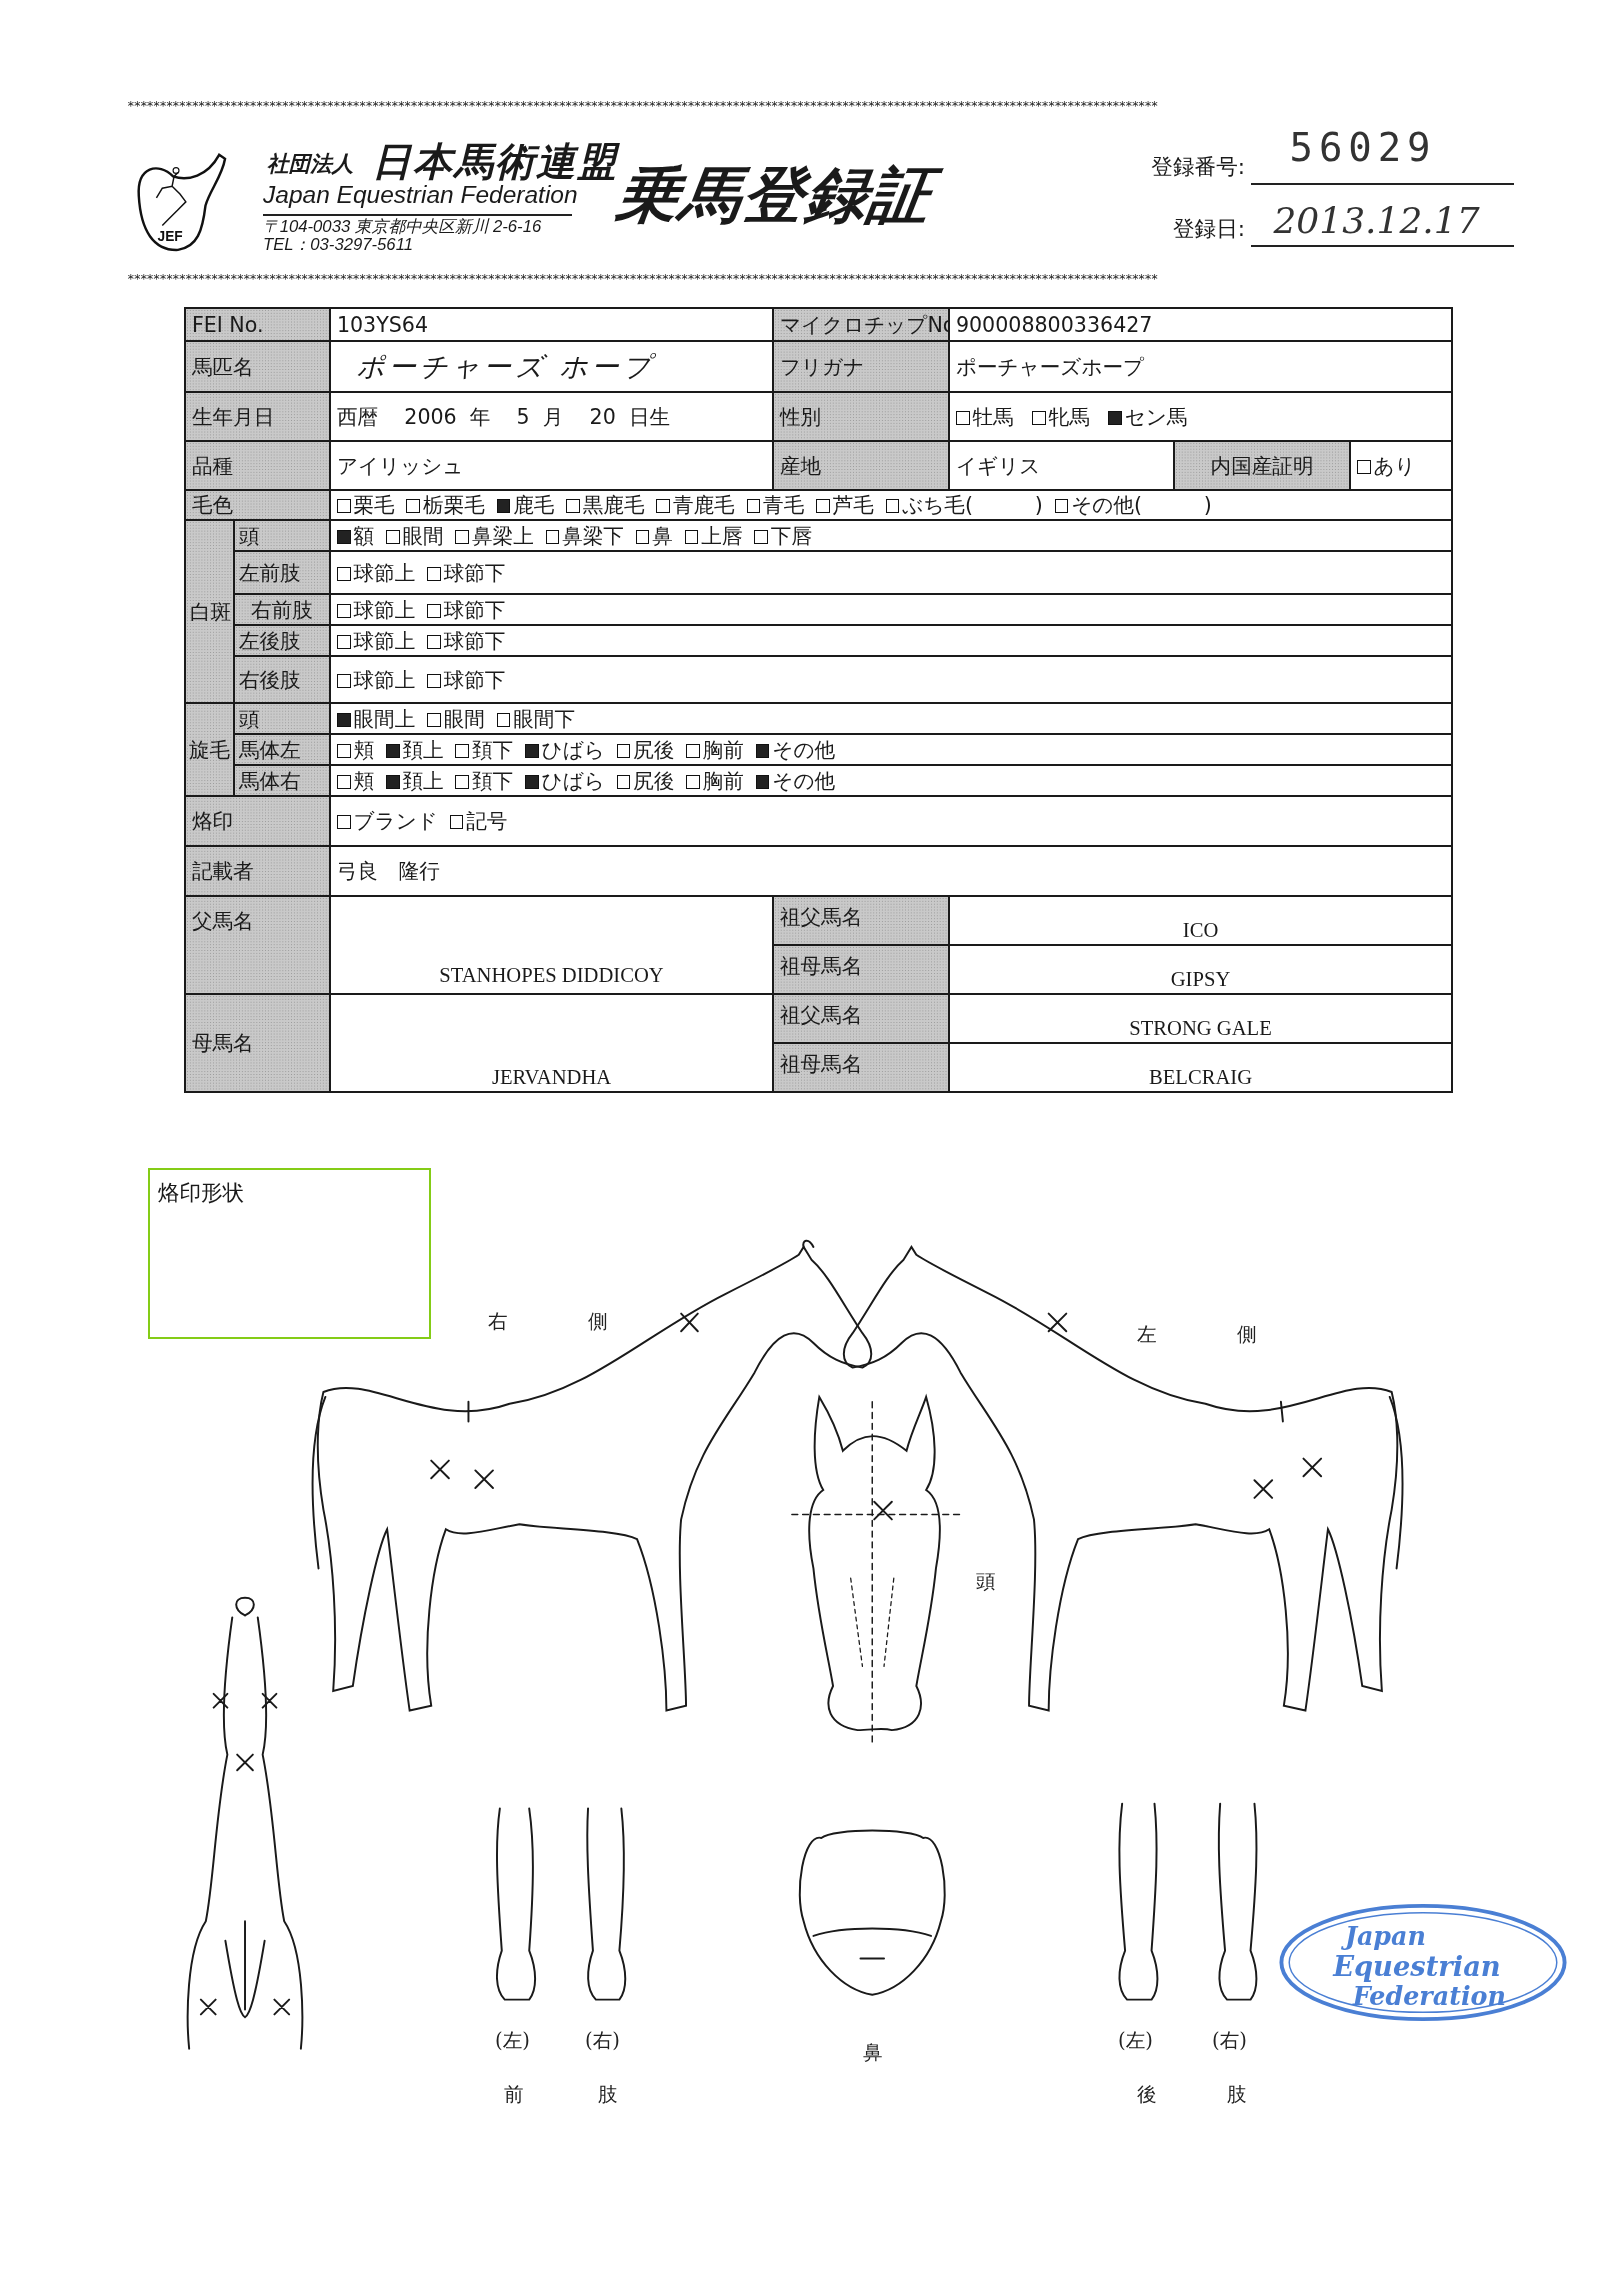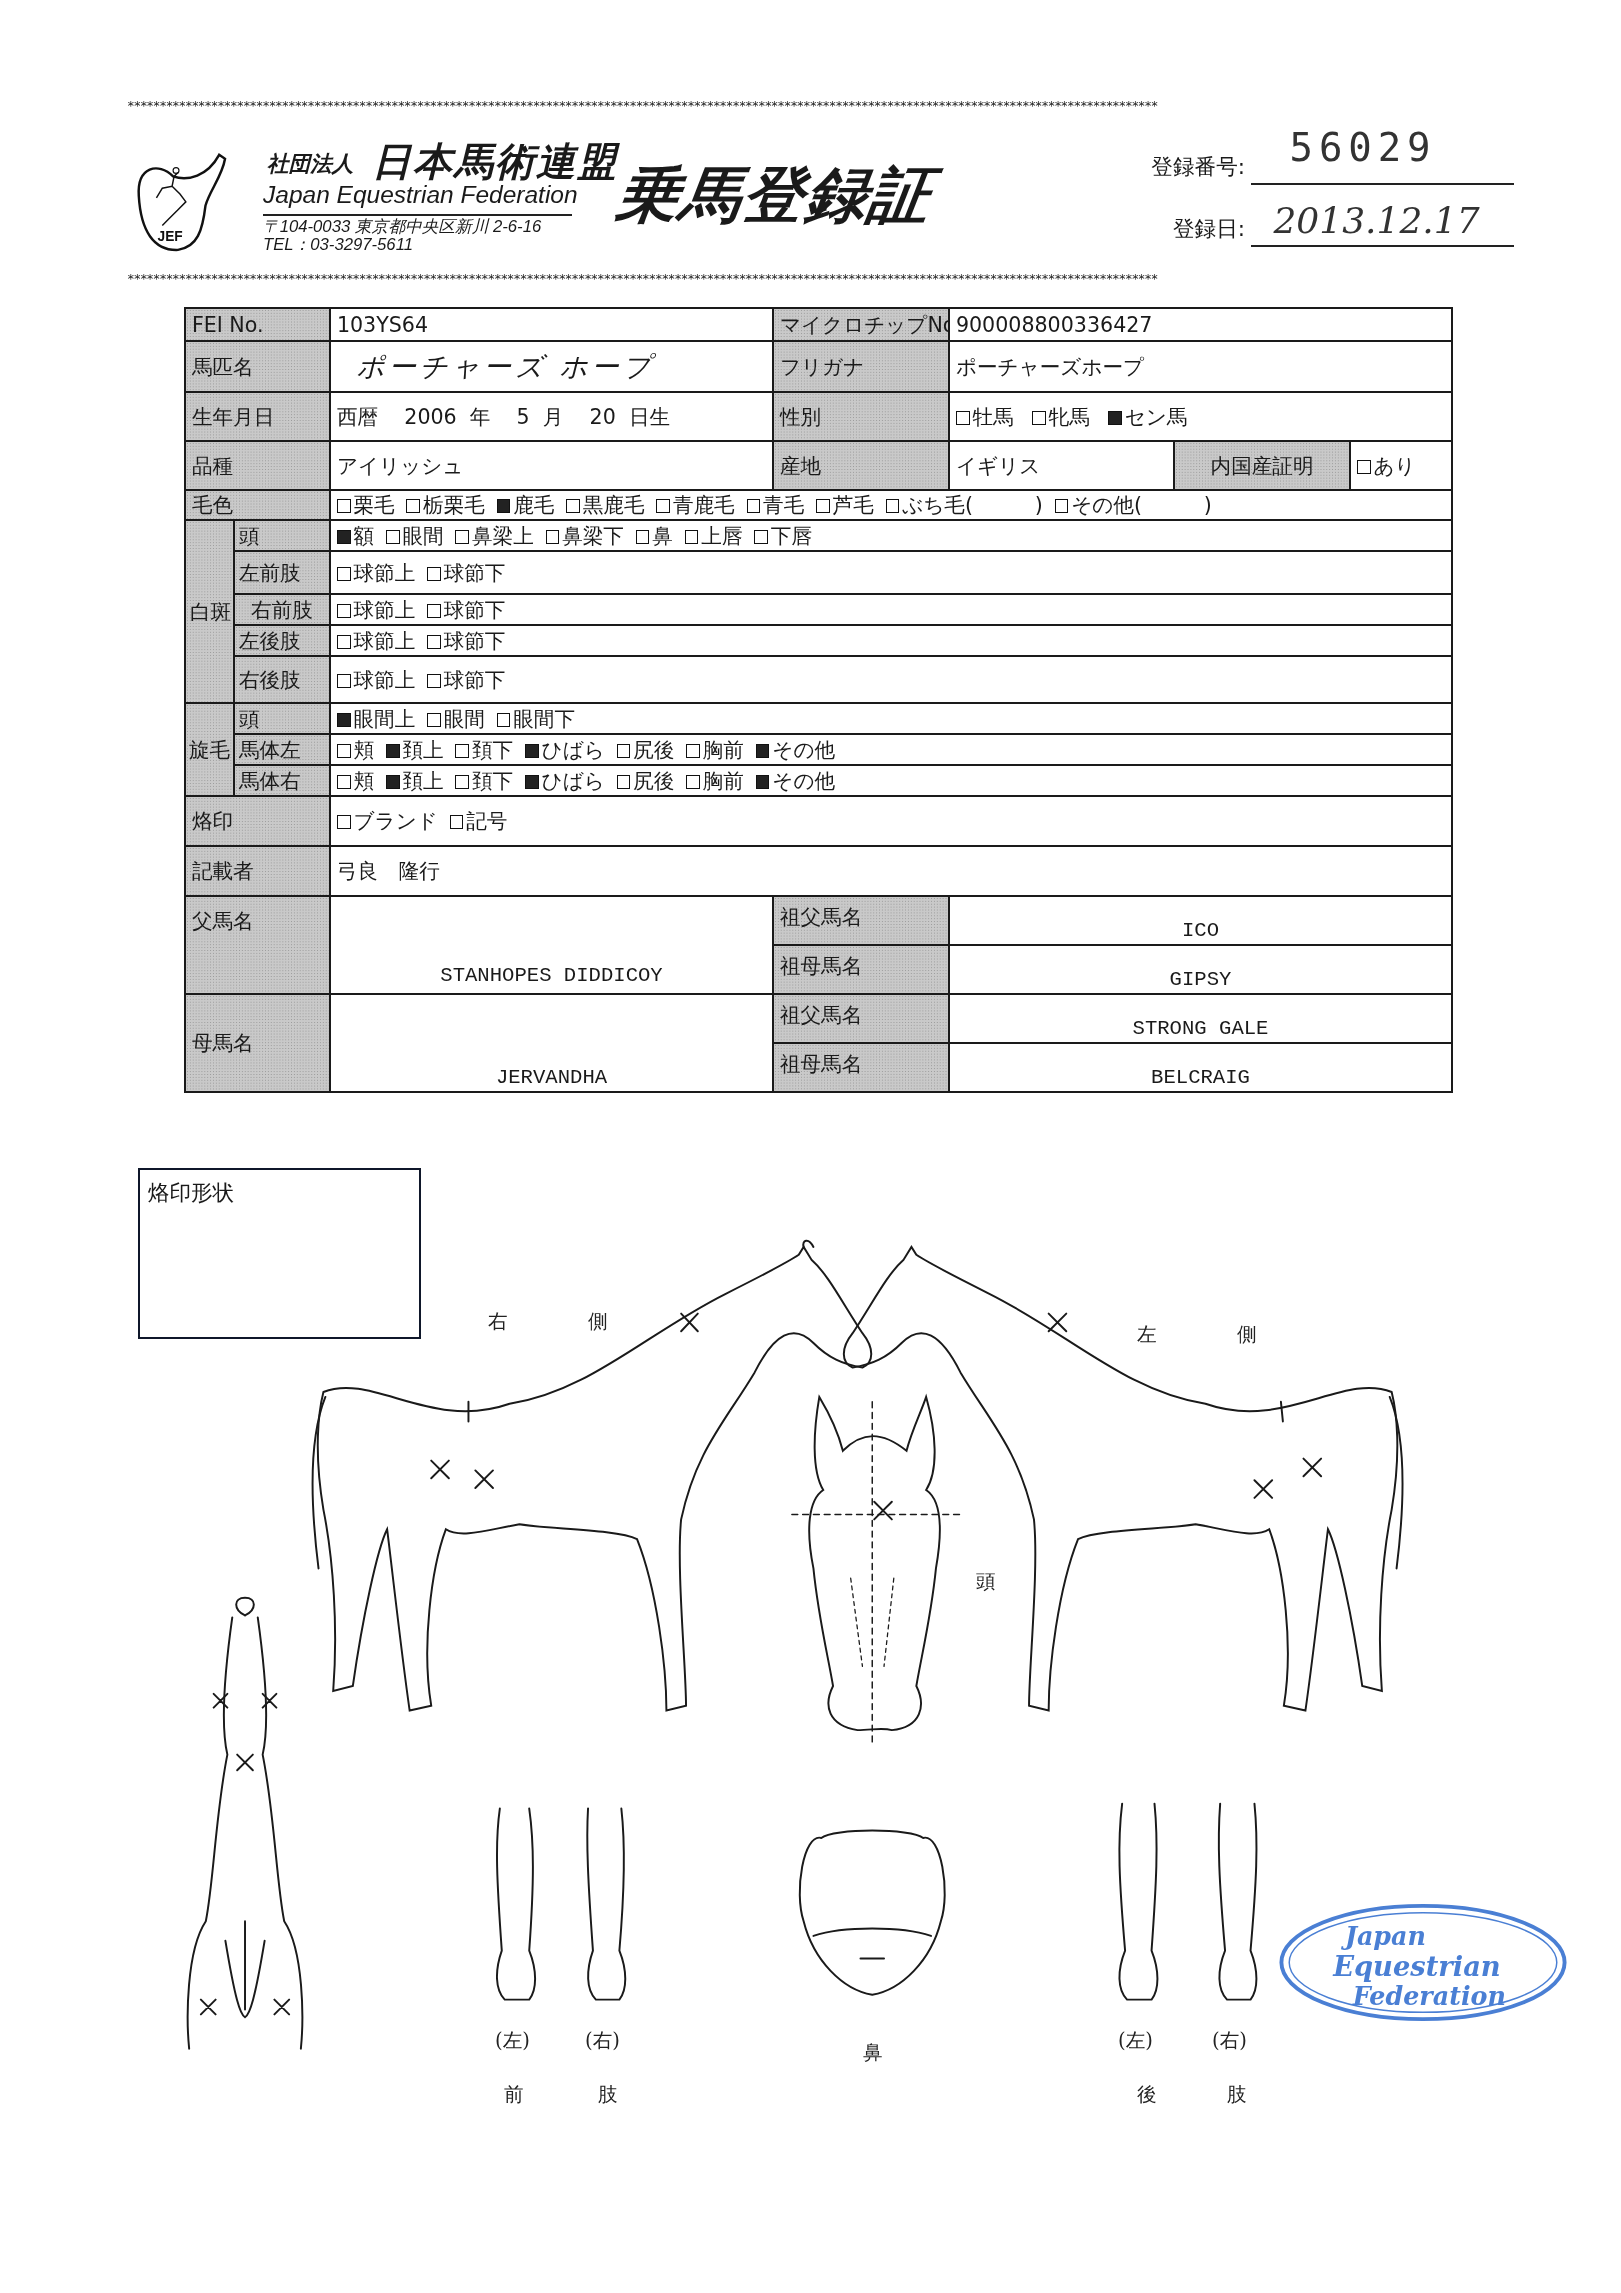--- a/index.html
+++ b/index.html
@@ -20,24 +20,24 @@
 
   
   table.reg { position: absolute; left: 184px; top: 307px; width: 1268px; border-collapse: collapse; table-layout: fixed; }
   table.reg td { border: 2.5px solid #1a1a1a; padding: 0 5.9px; font-size: 20.6px; white-space: nowrap; overflow: hidden; vertical-align: middle; }
   td.lbl { background-color: #c9c9c9; background-image: radial-gradient(#9a9a9a 0.8px, transparent 0.9px); background-size: 2.9px 2.9px; }
   td.val { background: #fff; }
   .cb { display: inline-block; width: 13.7px; height: 13.7px; border: 1.5px solid #111; vertical-align: -1px; margin-right: 2.9px; box-sizing: border-box; }
   .cb.on { background: #222; }
   .opt { display: inline-block; margin-right: 11.8px; }
   .hand { font-family: "DejaVu Serif", serif; font-size: 27.4px; font-style: italic; letter-spacing: 3.9px; padding-left: 19.6px; }
-  .ped-val { text-align: center; font-family: Liberation Mono, monospace; font-size: 21.6px; }
+  .ped-val { text-align: center; font-family: Liberation Serif, serif; font-size: 21.6px; }
 
   
-  .brand-box { position: absolute; left: 138px; top: 1168px; width: 279px; height: 167px; border: 2px solid #0f172a; }
+  .brand-box { position: absolute; left: 148px; top: 1168px; width: 279px; height: 167px; border: 2px solid #84cc16; }
   .brand-box span { position: absolute; left: 7.8px; top: 7.8px; font-size: 21.6px; }
   .diag-label { position: absolute; font-family: "DejaVu Serif", serif; font-size: 19.6px; color: #222; }
   svg.drawing { position: absolute; left: 0; top: 0; }
   .stamp { position: absolute; left: 1276px; top: 1900px; width: 294px; height: 125px; }
 </style>
 </head>
 <body>
 
 <div class="stars" style="top:98px">****************************************************************************************************************************************************************</div>
 <div class="stars" style="top:271px">****************************************************************************************************************************************************************</div>

